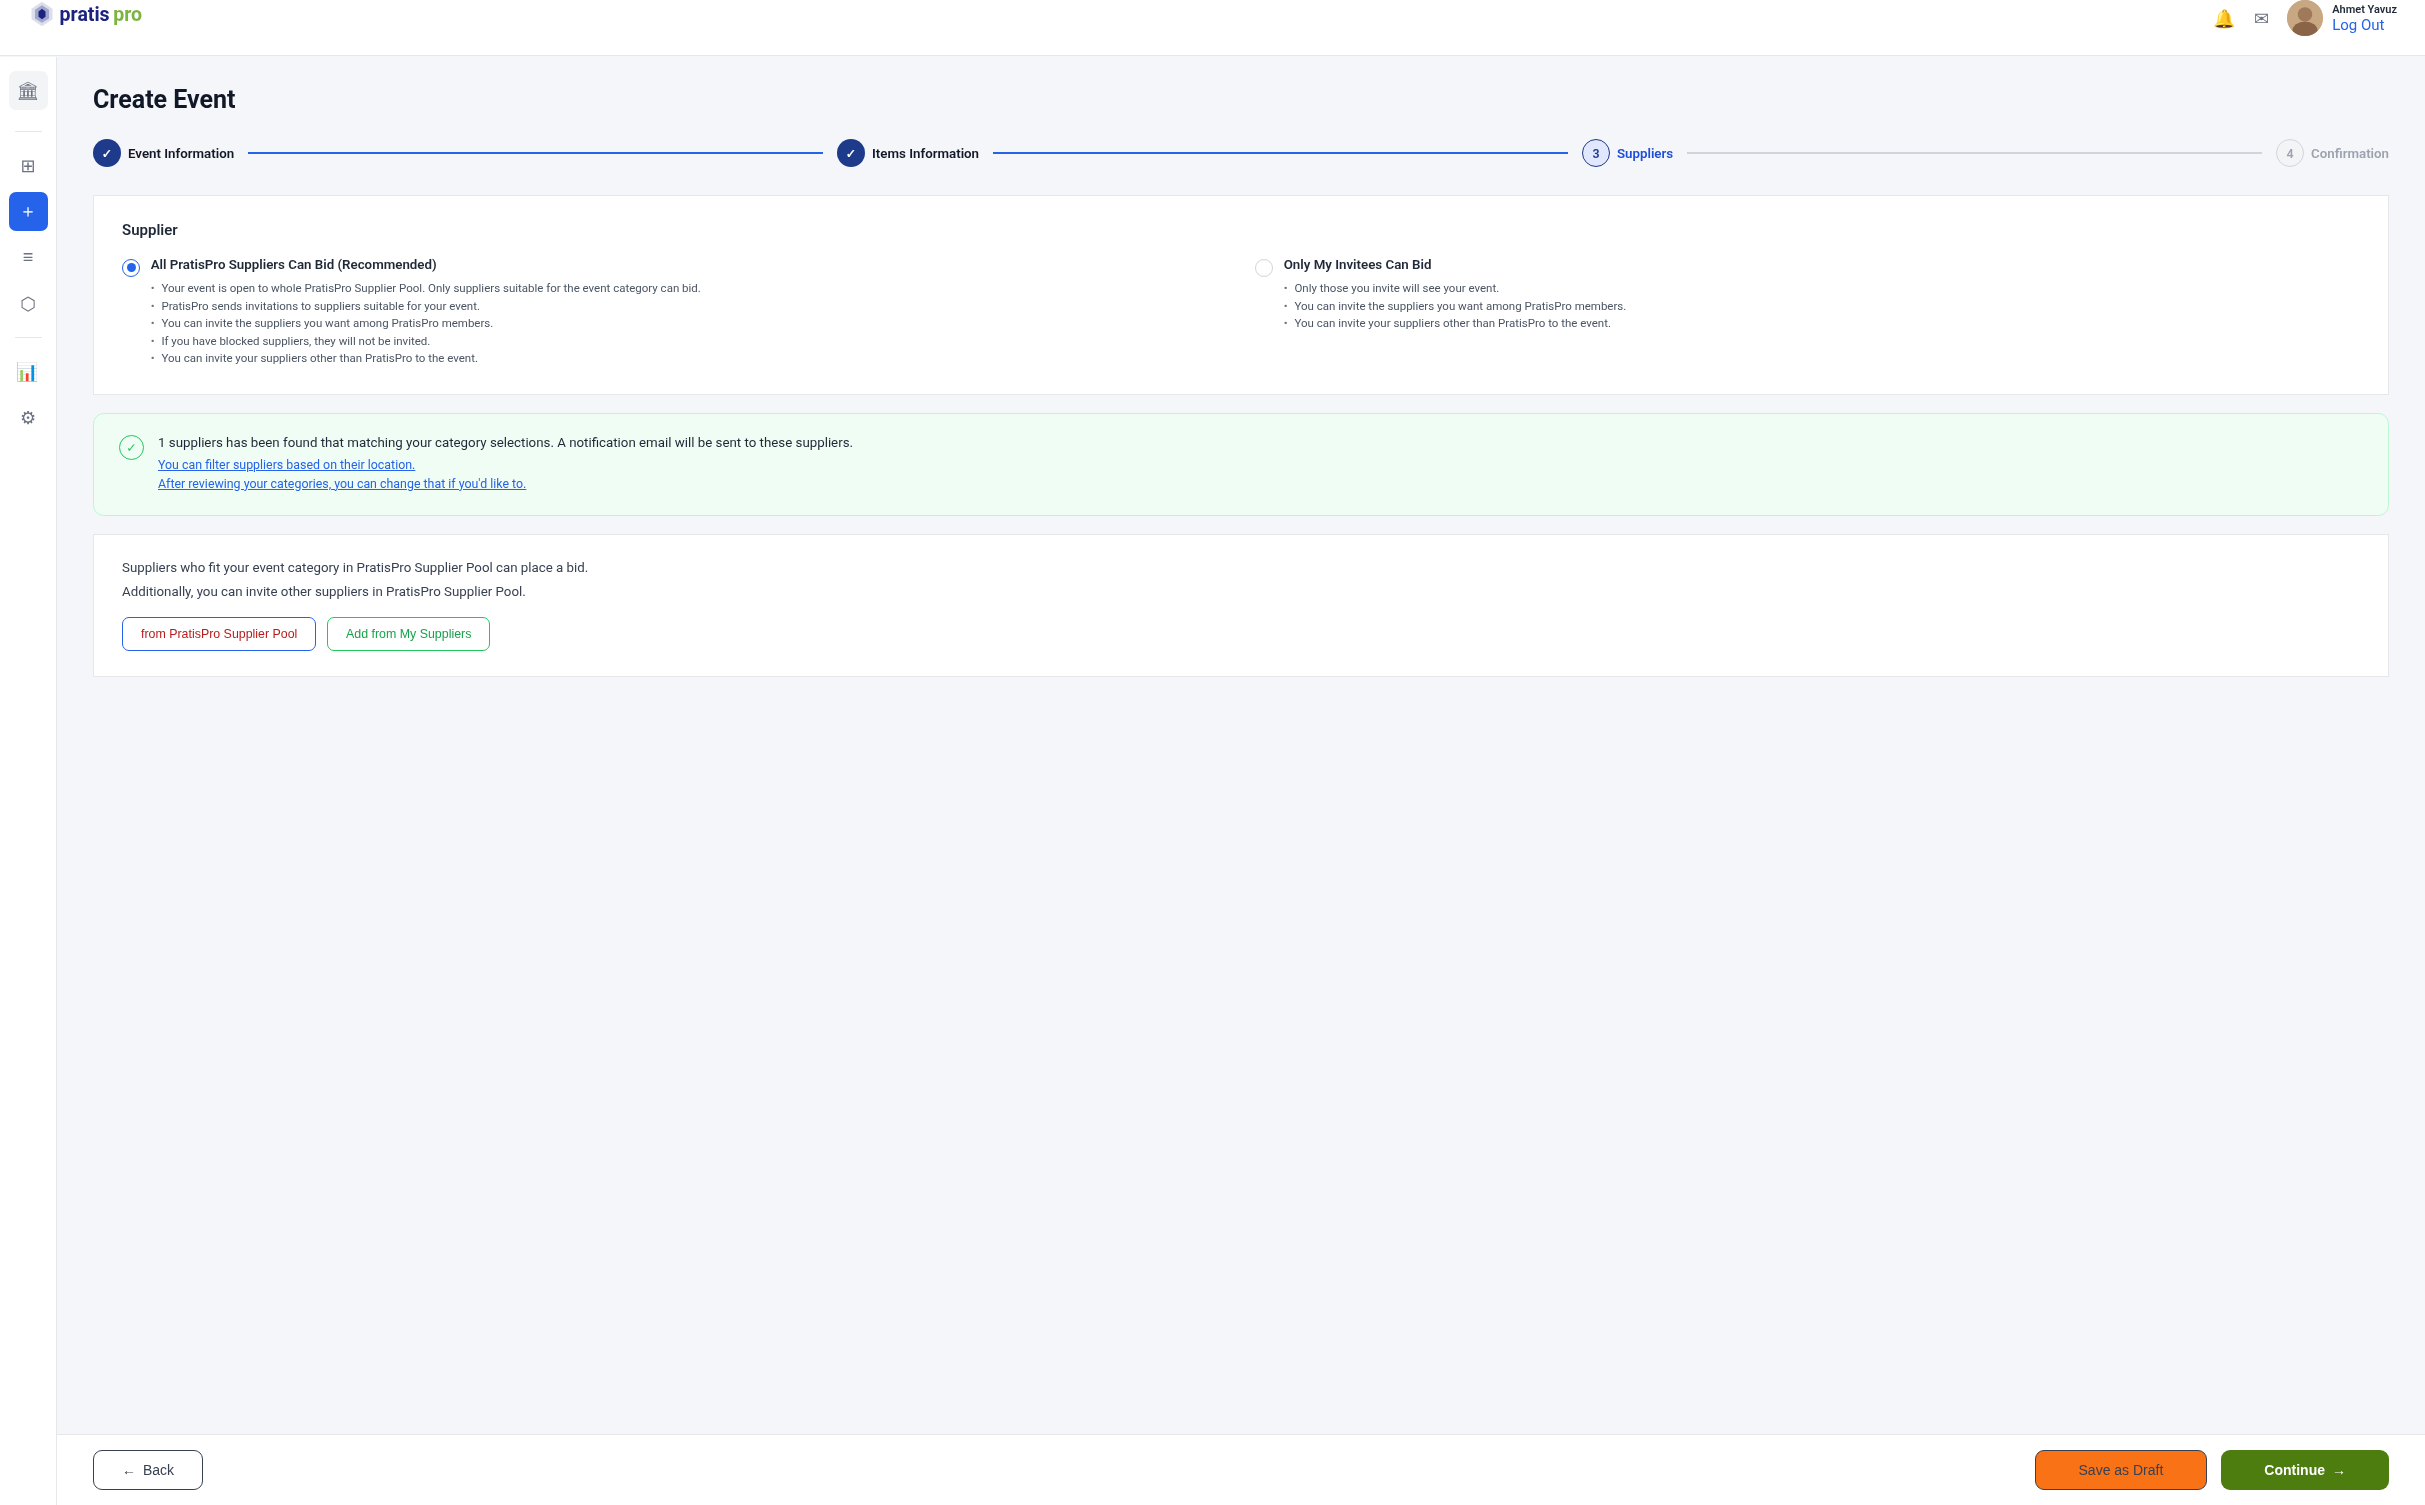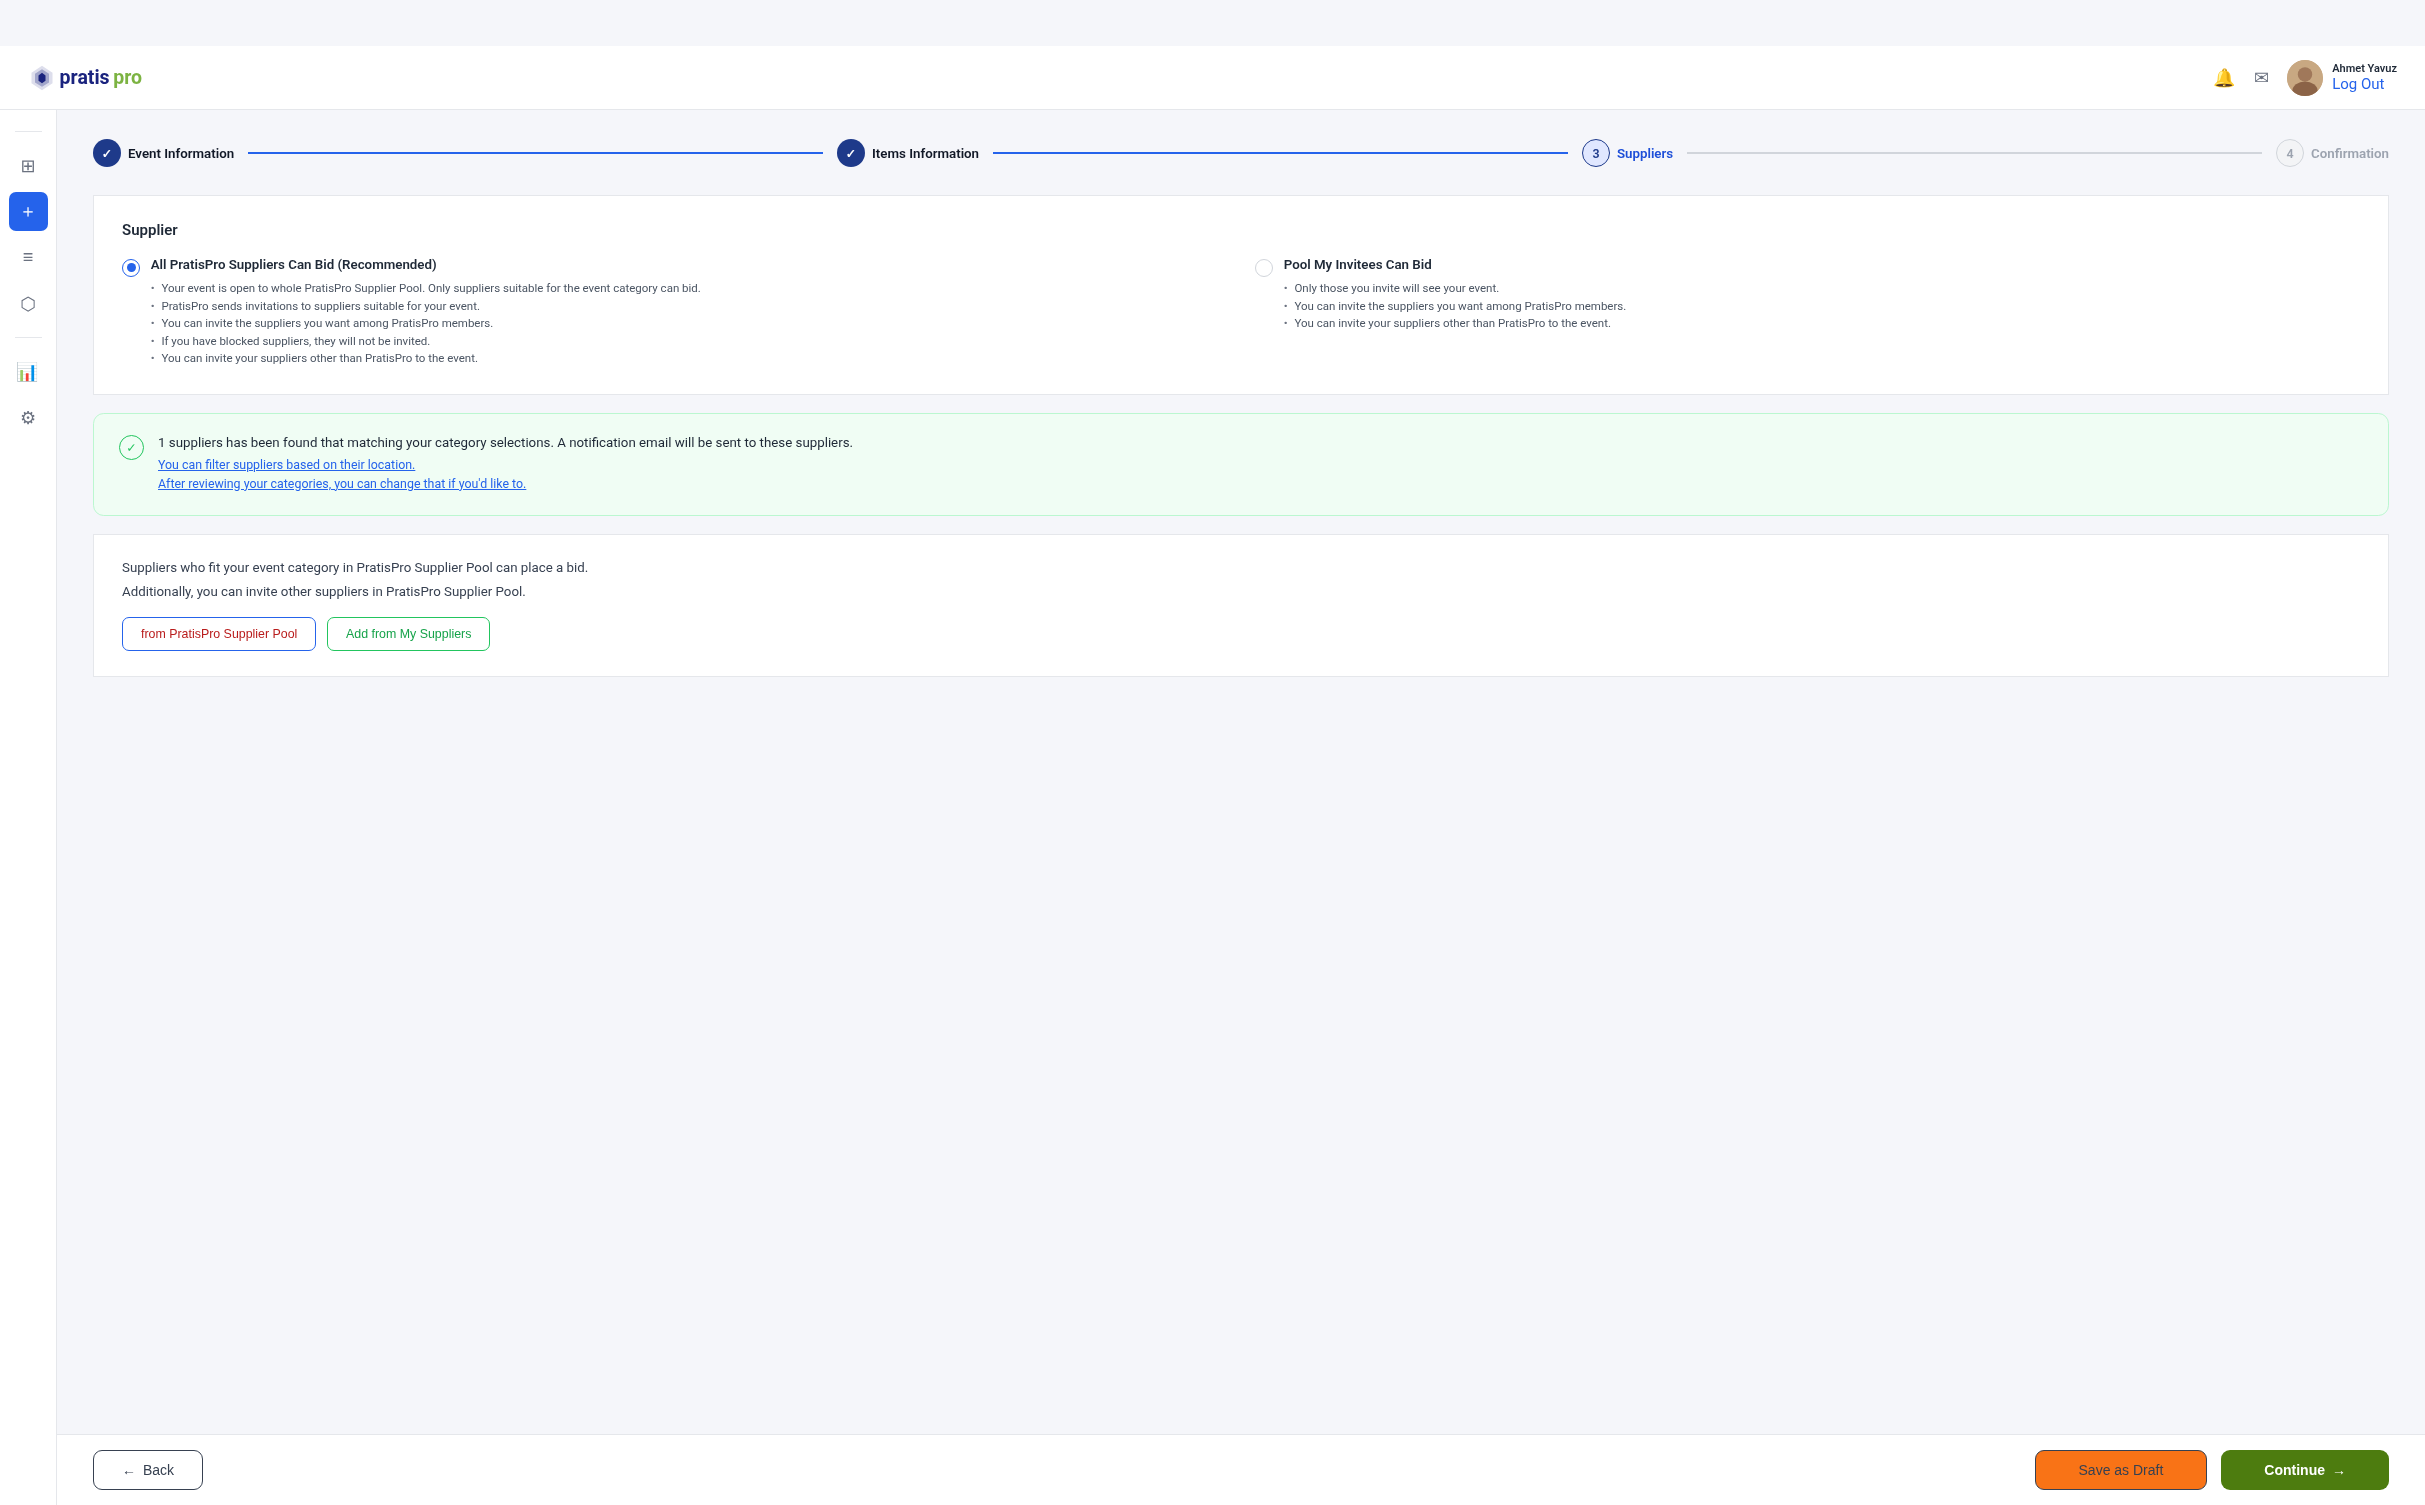--- a/index.html
+++ b/index.html
@@ -2,29 +2,28 @@
 <html style="font-size:14px"><head>
   <meta charset="utf-8">
   <style>
     * { box-sizing: border-box; margin: 0; padding: 0; }
     body { font-family: -apple-system, BlinkMacSystemFont, 'Segoe UI', Roboto, sans-serif; background: #f5f6fa; display: flex; flex-direction: column; min-height: 100vh; }
 
     
     .header {
       background: #fff;
       border-bottom: 0.9px solid #e5e7eb;
-      height: 64px;
-      display: flex;
-      align-items: center;
+      height: 56px;
+      display: flex;
+      align-items: flex-start;
       justify-content: space-between;
       padding: 0 28px;
       position: fixed;
       top: 0; left: 0; right: 0;
       z-index: 100;
-      margin-top: 46px;
     }
     .logo {
       display: flex;
       align-items: center;
       gap: 3.6px;
     }
     .logo-icon {
       width: 28px;
       height: 28px;
     }
@@ -485,21 +484,21 @@
             <li>You can invite the suppliers you want among PratisPro members.</li>
             <li>If you have blocked suppliers, they will not be invited.</li>
             <li>You can invite your suppliers other than PratisPro to the event.</li>
           </ul>
         </div>
       </div>
 
       <div class="radio-option">
         <div class="radio-btn unselected"></div>
         <div>
-          <div class="radio-label">Pool My Invitees Can Bid</div>
+          <div class="radio-label">Only My Invitees Can Bid</div>
           <ul class="radio-bullets">
             <li>Only those you invite will see your event.</li>
             <li>You can invite the suppliers you want among PratisPro members.</li>
             <li>You can invite your suppliers other than PratisPro to the event.</li>
           </ul>
         </div>
       </div>
     </div>
   </div>
 

